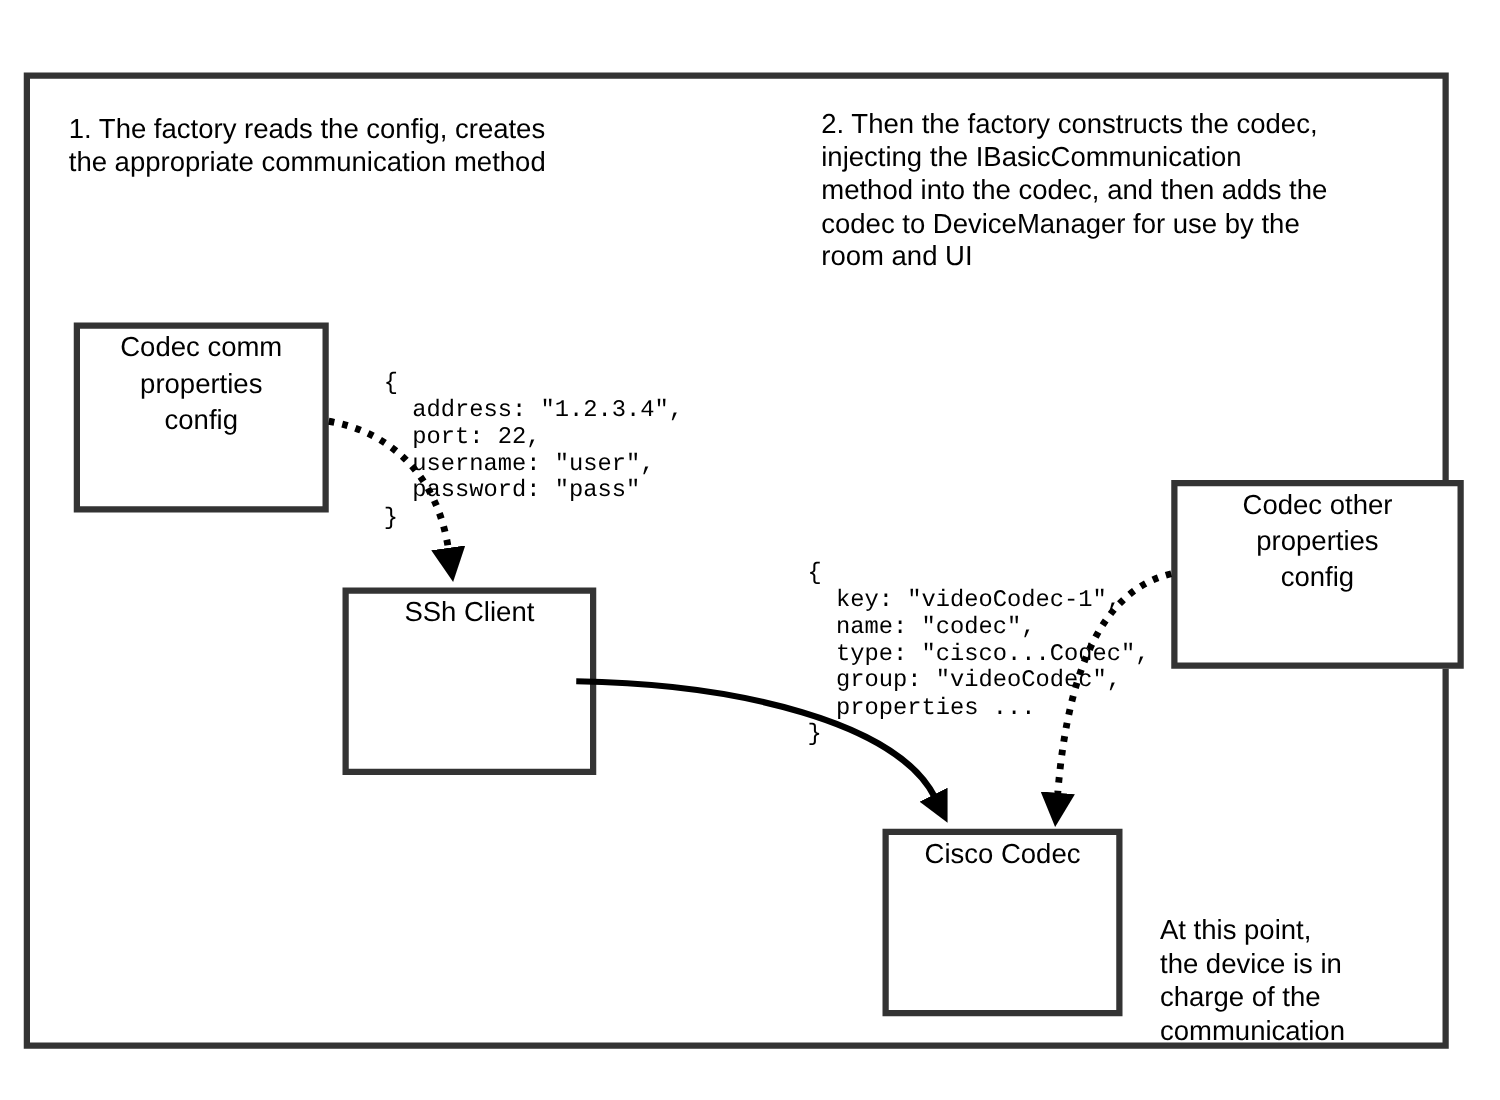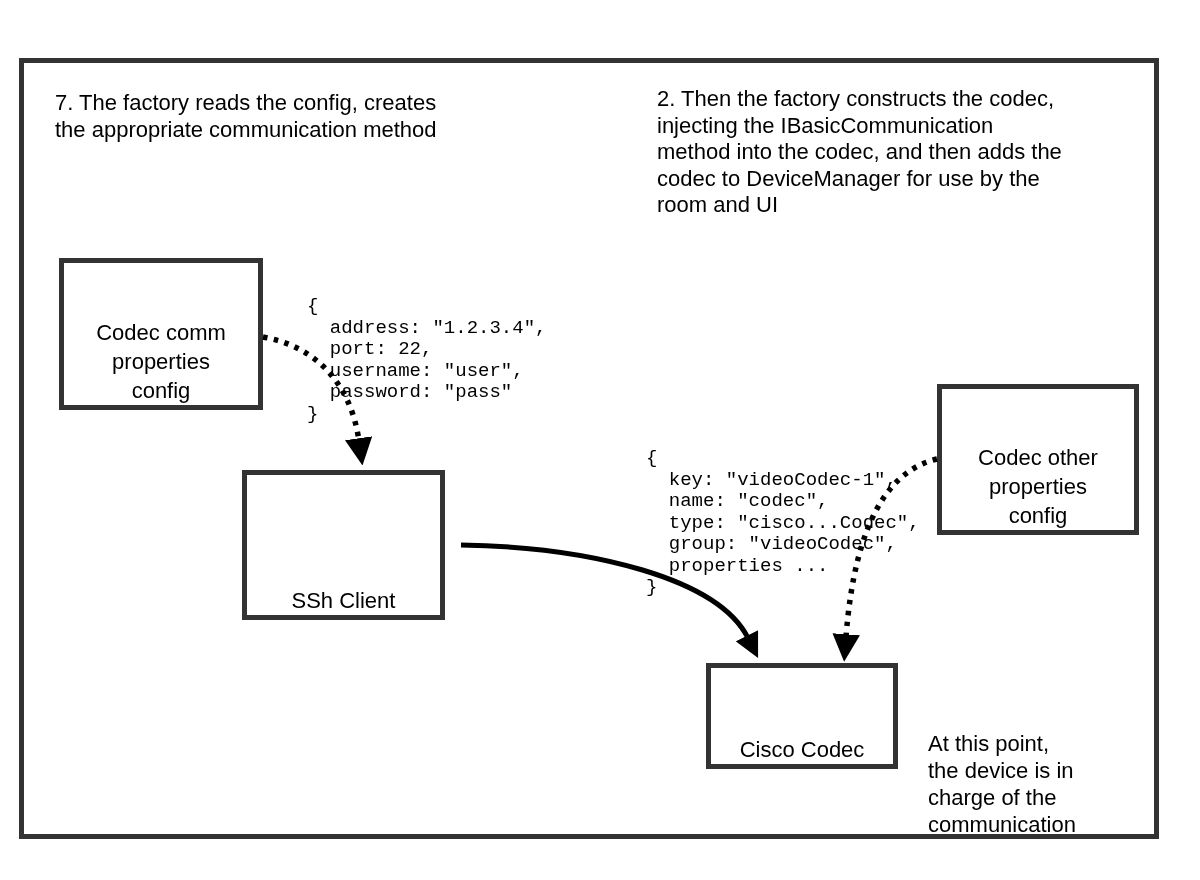--- a/index.html
+++ b/index.html
@@ -37,32 +37,32 @@
   }
   .note-step1 { left: 55px;  top: 90px;  width: 470px; }
   .note-step2 { left: 657px; top: 86px; width: 470px; }
   .note-result { left: 928px; top: 685px; width: 220px; line-height: 27px; margin-top: 45px; }
   .dbox {
     position: absolute;
     border: 5px solid #333333;
     box-sizing: border-box;
     background: #ffffff;
     display: flex;
-    align-items: flex-end;
+    align-items: flex-start;
     justify-content: center;
     text-align: center;
     font-size: 22px;
     line-height: 29px;
     white-space: pre-line;
     z-index: 2;
   }
   .box-codec-comm  { left: 59px;  top: 258px; width: 204px; height: 152px; }
-  .box-ssh-client  { left: 242px; top: 470px; width: 203px; height: 150px; }
-  .box-cisco-codec { left: 706px; top: 663px; width: 192px; height: 106px; }
-  .box-codec-other { left: 937px; top: 384px; width: 202px; height: 151px; }
+  .box-ssh-client  { left: 274px; top: 470px; width: 203px; height: 150px; }
+  .box-cisco-codec { left: 706px; top: 663px; width: 192px; height: 150px; }
+  .box-codec-other { left: 937px; top: 384px; width: 234px; height: 151px; }
   .code {
     position: absolute;
     margin: 0;
     font-family: "Liberation Mono", monospace;
     font-size: 19px;
     line-height: 21.5px;
     white-space: pre;
     color: #000000;
     z-index: 1;
   }
@@ -78,21 +78,21 @@
     pointer-events: none;
   }
 </style>
 </head>
 <body>
 
 <div class="canvas">
 
   <div class="frame"></div>
 
-  <div class="note note-step1">7. The factory reads the config, creates
+  <div class="note note-step1">1. The factory reads the config, creates
 the appropriate communication method</div>
 
   <div class="note note-step2">2. Then the factory constructs the codec,
 injecting the IBasicCommunication
 method into the codec, and then adds the
 codec to DeviceManager for use by the
 room and UI</div>
 
   <div class="note note-result">At this point,
 the device is in

